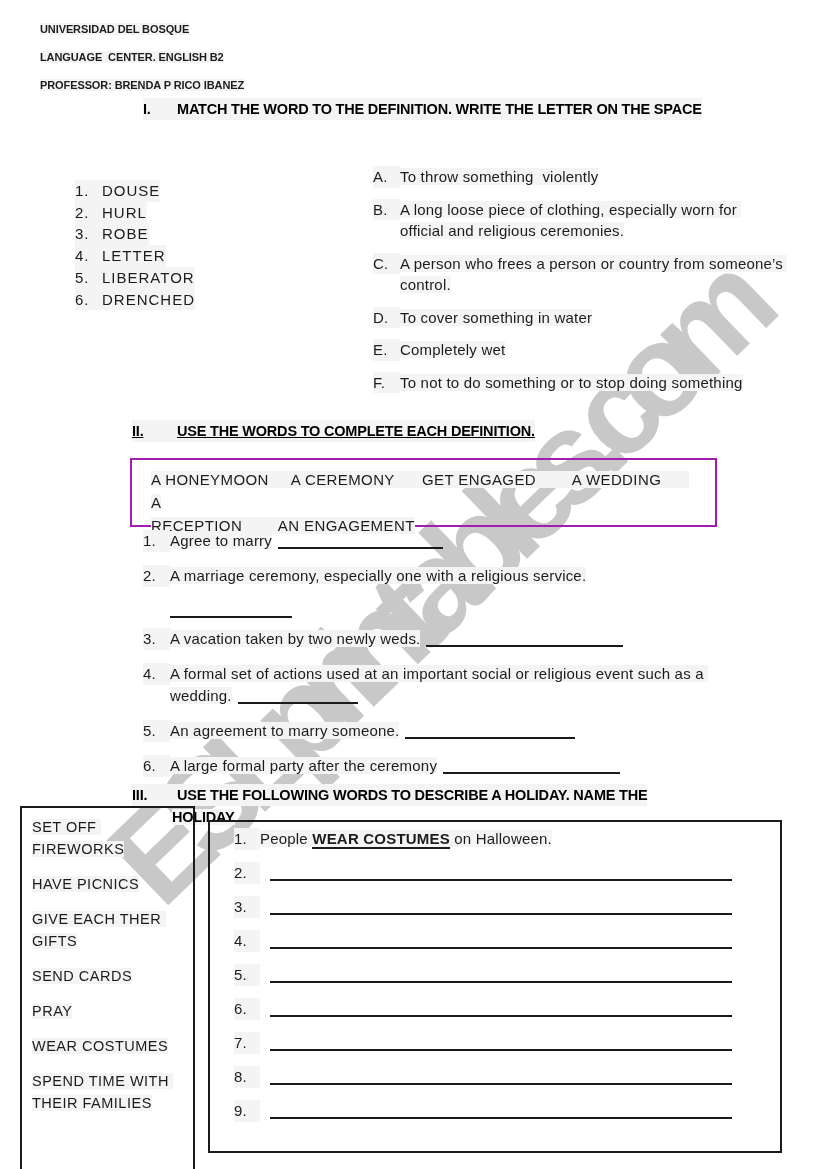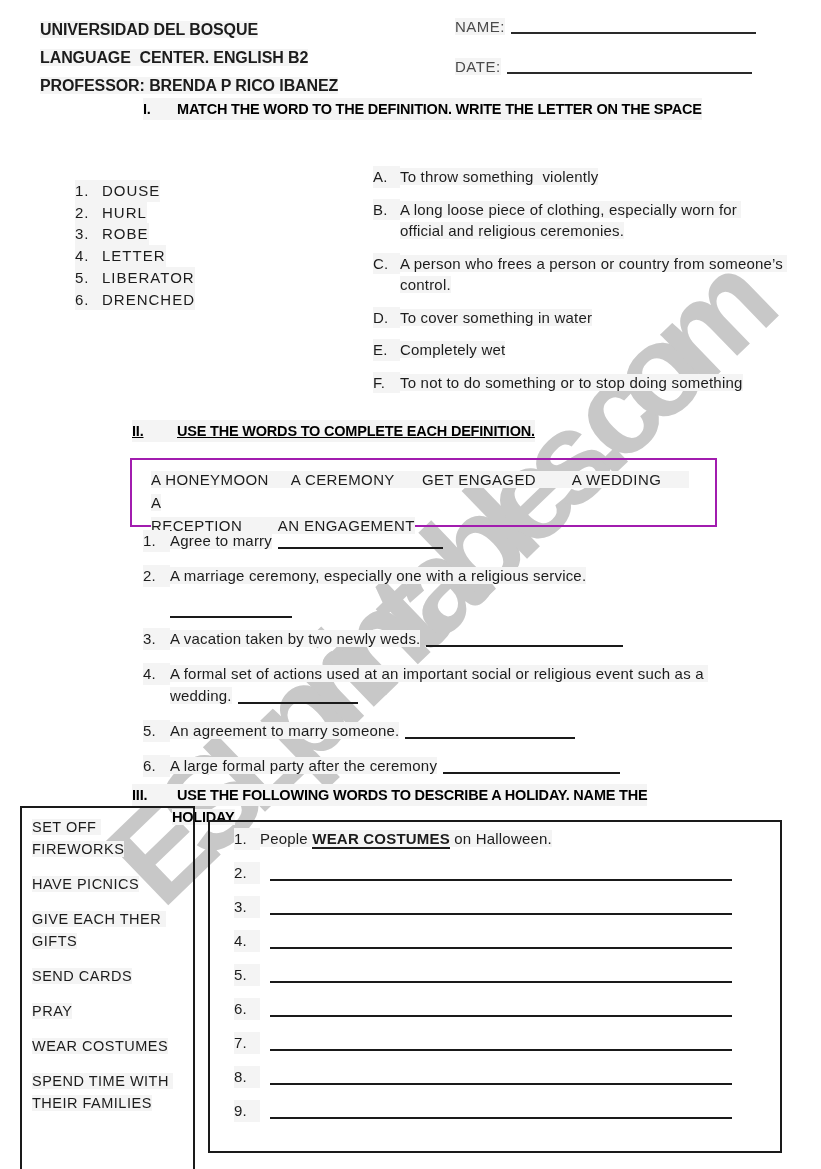--- a/index.html
+++ b/index.html
@@ -16,21 +16,21 @@
   
   .watermark {
     position:absolute; left:435px; top:585px; z-index:0;
     transform:translate(-50%,-50%) rotate(-44deg);
     font-size:130px; font-weight:bold; letter-spacing:-0.15em;
     color:#c8c8c8; white-space:nowrap; user-select:none;
   }
   .layer { position:absolute; z-index:1; }
 
   
-  .hdr-left { left:40px; top:22px; font-size:16px; font-weight:bold; letter-spacing:-0.1px; }
+  .hdr-left { left:40px; top:22px; font-size:11px; font-weight:bold; letter-spacing:-0.1px; }
   .hdr-left div { line-height:15px; margin-bottom:13px; }
   .hdr-right { left:455px; top:14px; font-size:15px; color:#4a4a4a; letter-spacing:0.5px; }
   .hdr-row { margin-bottom:16px; line-height:22px; }
   .uline { display:inline-block; border-bottom:2px solid #2a2a2a; height:18px; position:relative; top:2px; margin-left:6px; }
 
   
   .sec-head { font-weight:bold; font-size:14.5px; letter-spacing:-0.2px; line-height:22px; color:#000; }
   .sec-head .row { display:flex; }
   .shnum { flex:0 0 34px; }
   .shnum3 { flex:0 0 45px; }
@@ -75,28 +75,20 @@
 <div class="page">
 
   <div class="watermark">ESLprintables.com</div>
 
   <div class="layer hdr-left">
     <div><span class="hl t">UNIVERSIDAD DEL BOSQUE</span></div>
     <div><span class="hl t">LANGUAGE  CENTER. ENGLISH B2</span></div>
     <div><span class="hl t">PROFESSOR: BRENDA P RICO IBANEZ</span></div>
   </div>
 
-  <div class="layer hdr-right">
-    <div class="hdr-row">
-      <span class="hl t">NAME:</span><span class="uline" style="width:245px"></span>
-    </div>
-    <div class="hdr-row">
-      <span class="hl t">DATE:</span><span class="uline" style="width:245px"></span>
-    </div>
-  </div>
 
   <div class="layer sec-head" style="left:143px; top:98px;">
     <div class="row">
       <span class="shnum hl">I.</span>
       <span class="hl t">MATCH THE WORD TO THE DEFINITION. WRITE THE LETTER ON THE SPACE</span>
     </div>
   </div>
 
   <div class="layer s1-words">
     <div class="row">

